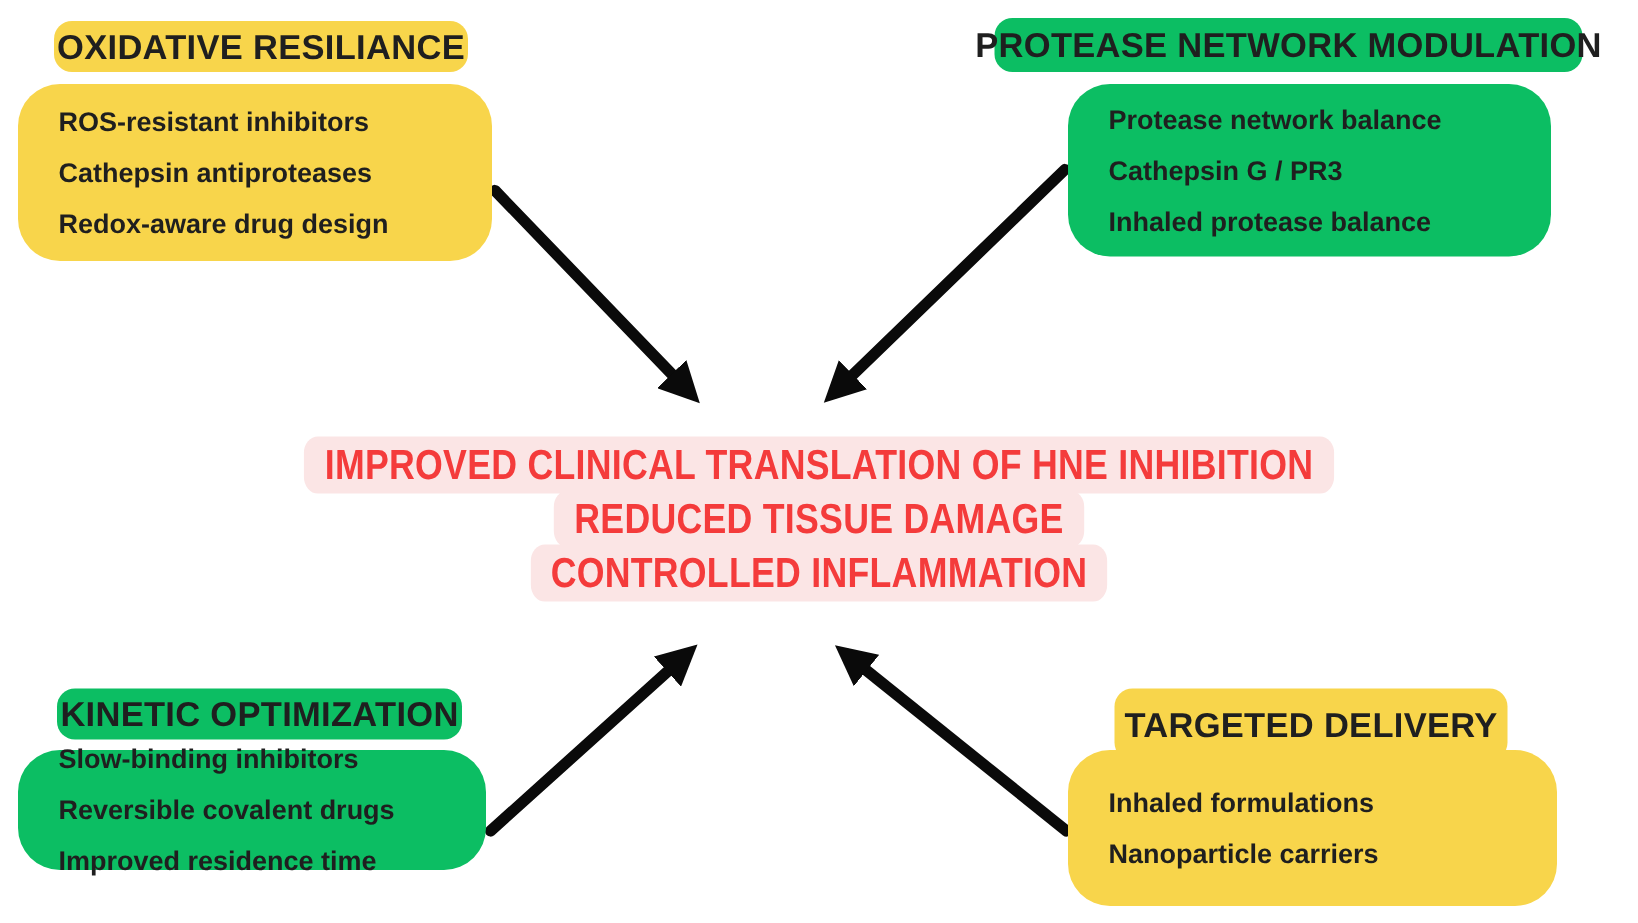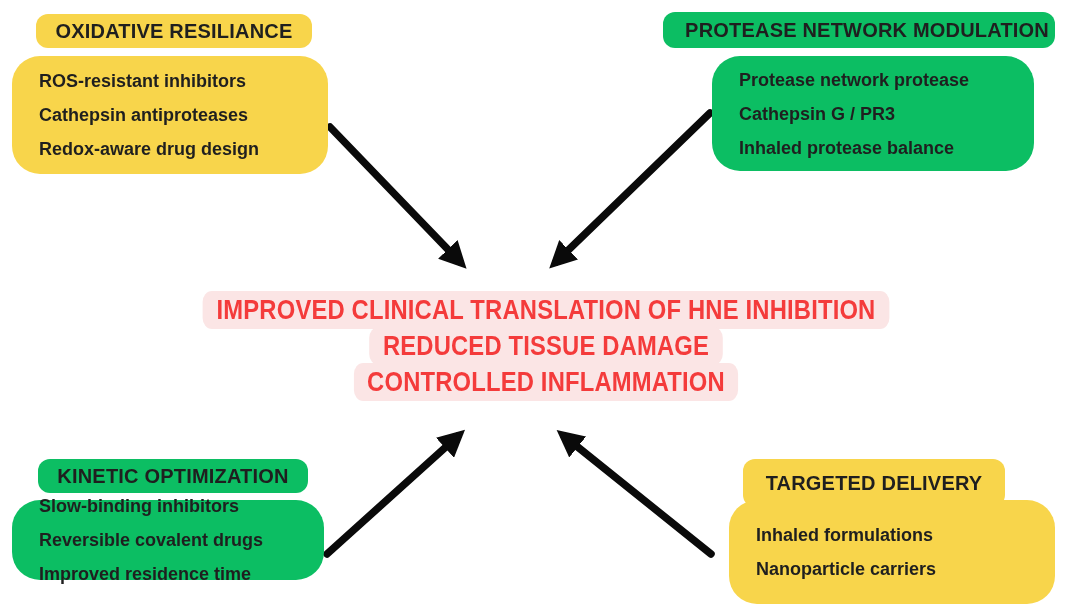--- a/index.html
+++ b/index.html
@@ -10,21 +10,21 @@
     font-family:"Liberation Sans", sans-serif;
     overflow:hidden;
   }
   .arrows{position:absolute;left:0;top:0;width:1092px;height:615px;pointer-events:none;}
 
   .node-header{
     position:absolute;
     display:flex;align-items:center;justify-content:center;
     border-radius:12px;
     font-weight:bold;
-    font-size:20px;
+    font-size:23px;
     letter-spacing:.2px;
     color:var(--dark,#1f1f1f);
     white-space:nowrap;
     padding:0 6px;
     box-sizing:border-box;
   }
   .node-body{
     position:absolute;
     display:flex;flex-direction:column;justify-content:center;
     border-radius:28px;
@@ -57,26 +57,26 @@
     padding:4px 16px;
     border-radius:11px;
     white-space:nowrap;
     letter-spacing:.2px;
   }
   .center-line + .center-line{margin-top:-2px;}
 
   
   #hdr-oxidative {left:36px;  top:14px;  width:276px; height:34px;}
   #box-oxidative {left:12px;  top:56px;  width:316px; height:118px;}
-  #hdr-protease  {left:663px; top:12px;  width:392px; height:36px;justify-content:flex-end;}
+  #hdr-protease  {left:663px; top:12px;  width:392px; height:36px;}
   #box-protease  {left:712px; top:56px;  width:322px; height:115px;}
   #hdr-kinetic   {left:38px;  top:459px; width:270px; height:34px;}
   #box-kinetic   {left:12px;  top:500px; width:312px; height:80px;}
   #hdr-targeted  {left:743px; top:459px; width:262px; height:48px;}
-  #box-targeted  {left:729px; top:500px; width:326px; height:104px;}
+  #box-targeted  {left:712px; top:500px; width:326px; height:104px;}
 </style>
 </head>
 <body>
 
 <div class="canvas">
 
   <svg class="arrows" viewBox="0 0 1092 615" xmlns="http://www.w3.org/2000/svg">
     <defs>
       <marker id="ah" viewBox="0 0 10 10" refX="6.5" refY="5" markerWidth="3.6" markerHeight="3.6" orient="auto-start-reverse">
         <path d="M0 0 L10 5 L0 10 z" fill="#0a0a0a"></path>
@@ -94,21 +94,21 @@
   <div id="box-oxidative" class="node-body yellow">
     <div class="node-line">ROS-resistant inhibitors</div>
     <div class="node-line">Cathepsin antiproteases</div>
     <div class="node-line">Redox-aware drug design</div>
   </div>
 
   <div id="hdr-protease" class="node-header green">
     <span>PROTEASE NETWORK MODULATION</span>
   </div>
   <div id="box-protease" class="node-body green">
-    <div class="node-line">Protease network protease</div>
+    <div class="node-line">Protease network balance</div>
     <div class="node-line">Cathepsin G / PR3</div>
     <div class="node-line">Inhaled protease balance</div>
   </div>
 
   <div class="center-stack">
     <span class="center-line">IMPROVED CLINICAL TRANSLATION OF HNE INHIBITION</span>
     <span class="center-line">REDUCED TISSUE DAMAGE</span>
     <span class="center-line">CONTROLLED INFLAMMATION</span>
   </div>
 

